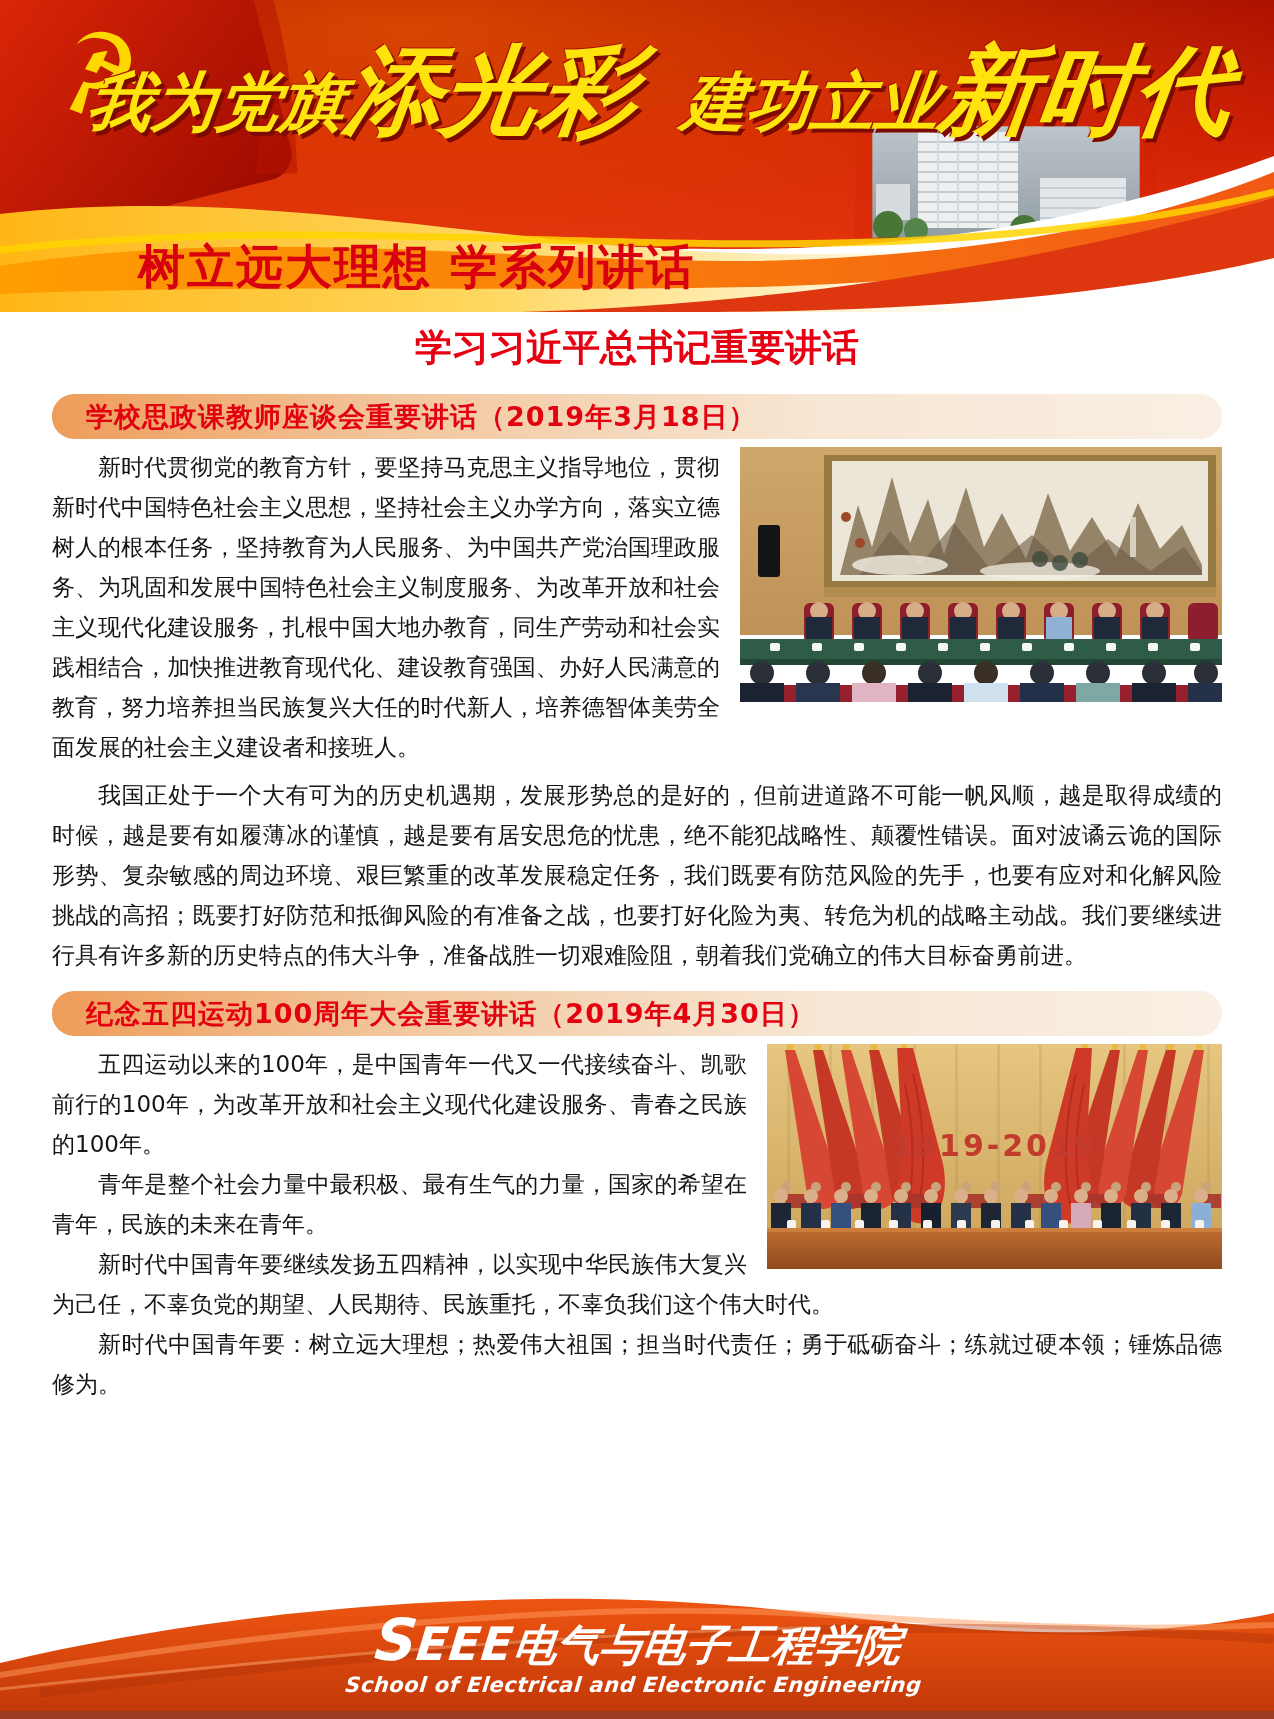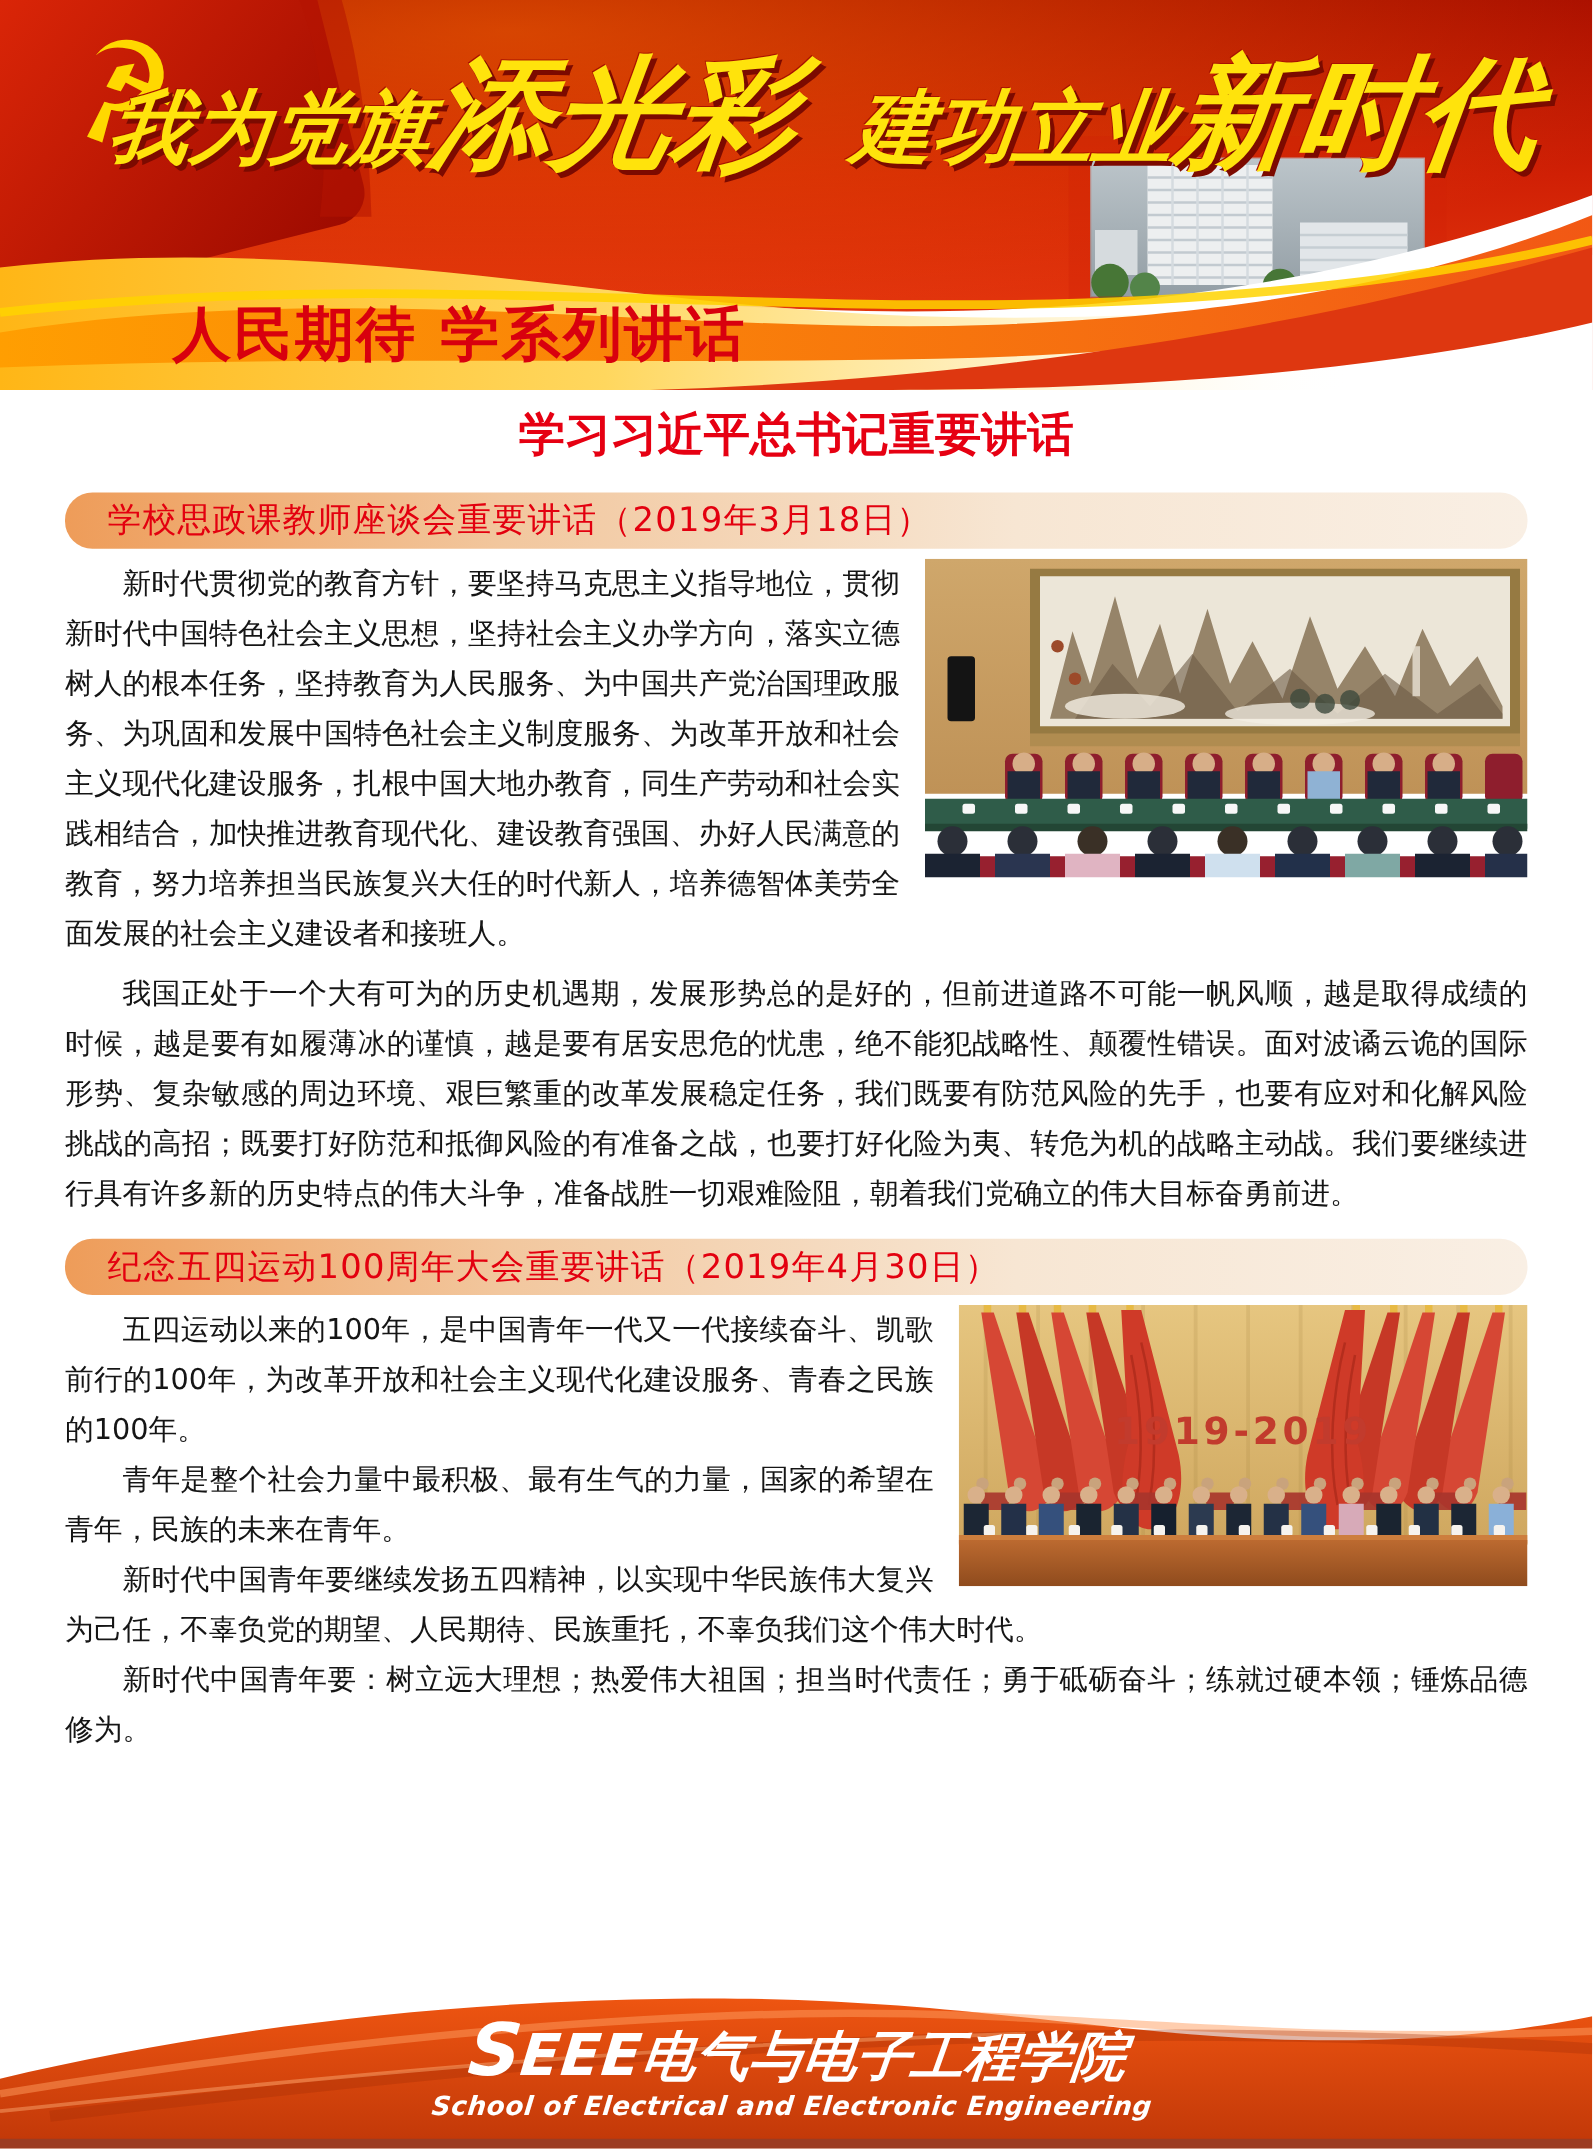--- a/index.html
+++ b/index.html
@@ -16,21 +16,21 @@
   .sl-sm{font-size:64px;}
   .sl-lg{font-size:97px;}
   .sl-gap{margin-left:48px;}
   .ribbon-text{position:absolute;left:138px;top:236px;font-size:47px;font-weight:900;
           color:#d8000e;letter-spacing:2px;z-index:4;}
 
   
   main{padding:0 52px;}
   .page-title{margin:14px 0 0;text-align:center;font-size:37px;font-weight:900;
           color:#e60012;line-height:44px;}
-  .sec-bar{height:45px;line-height:45px;padding-left:34px;font-size:27px;font-weight:normal;
+  .sec-bar{height:45px;line-height:45px;padding-left:34px;font-size:27px;font-weight:bold;
           color:#e3000f;letter-spacing:1px;
           background:linear-gradient(90deg,#ee9c59 0,#f2c79e 30%,#f7e6d3 65%,#f9efe4 100%);border-radius:22px;}
   .m1{margin-top:24px;} .m2{margin-top:28px;} .m3{margin-top:16px;}
   .sec-body{margin-top:8px;font-size:23px;line-height:40px;color:#151515;text-align:justify;}
   .sec-body p{margin:0;text-indent:2em;}
   .clearfix::after{content:"";display:block;clear:both;}
   figure.photo{float:right;margin:0 0 6px 20px;position:relative;padding:0;}
   .photo1{width:482px;height:255px;}
   .photo2{width:455px;height:225px;}
   figure.photo svg{display:block;width:100%;height:100%;}
@@ -122,21 +122,21 @@
       <path d="M0,250 C320,214 620,256 920,240 C1100,230 1210,208 1274,192" stroke="#ffd400" stroke-width="7" fill="none" opacity="0.85"></path>
     </svg>
 
     <div class="slogan">
       <span class="sl-sm">我为党旗</span>
         <span class="sl-lg">添光彩</span>
         <span class="sl-sm sl-gap">建功立业</span>
         <span class="sl-lg">新时代</span>
     </div>
 
-    <div class="ribbon-text">人民期待 学系列讲话</div>
+    <div class="ribbon-text">树立远大理想 学系列讲话</div>
   </header>
 
   <main>
     <h1 class="page-title">学习习近平总书记重要讲话</h1>
 
     <section>
       <div class="sec-bar m1">学校思政课教师座谈会重要讲话（2019年3月18日）</div>
       <div class="sec-body clearfix">
         <figure class="photo photo1">
           <svg viewBox="0 0 482 255" preserveAspectRatio="none">

